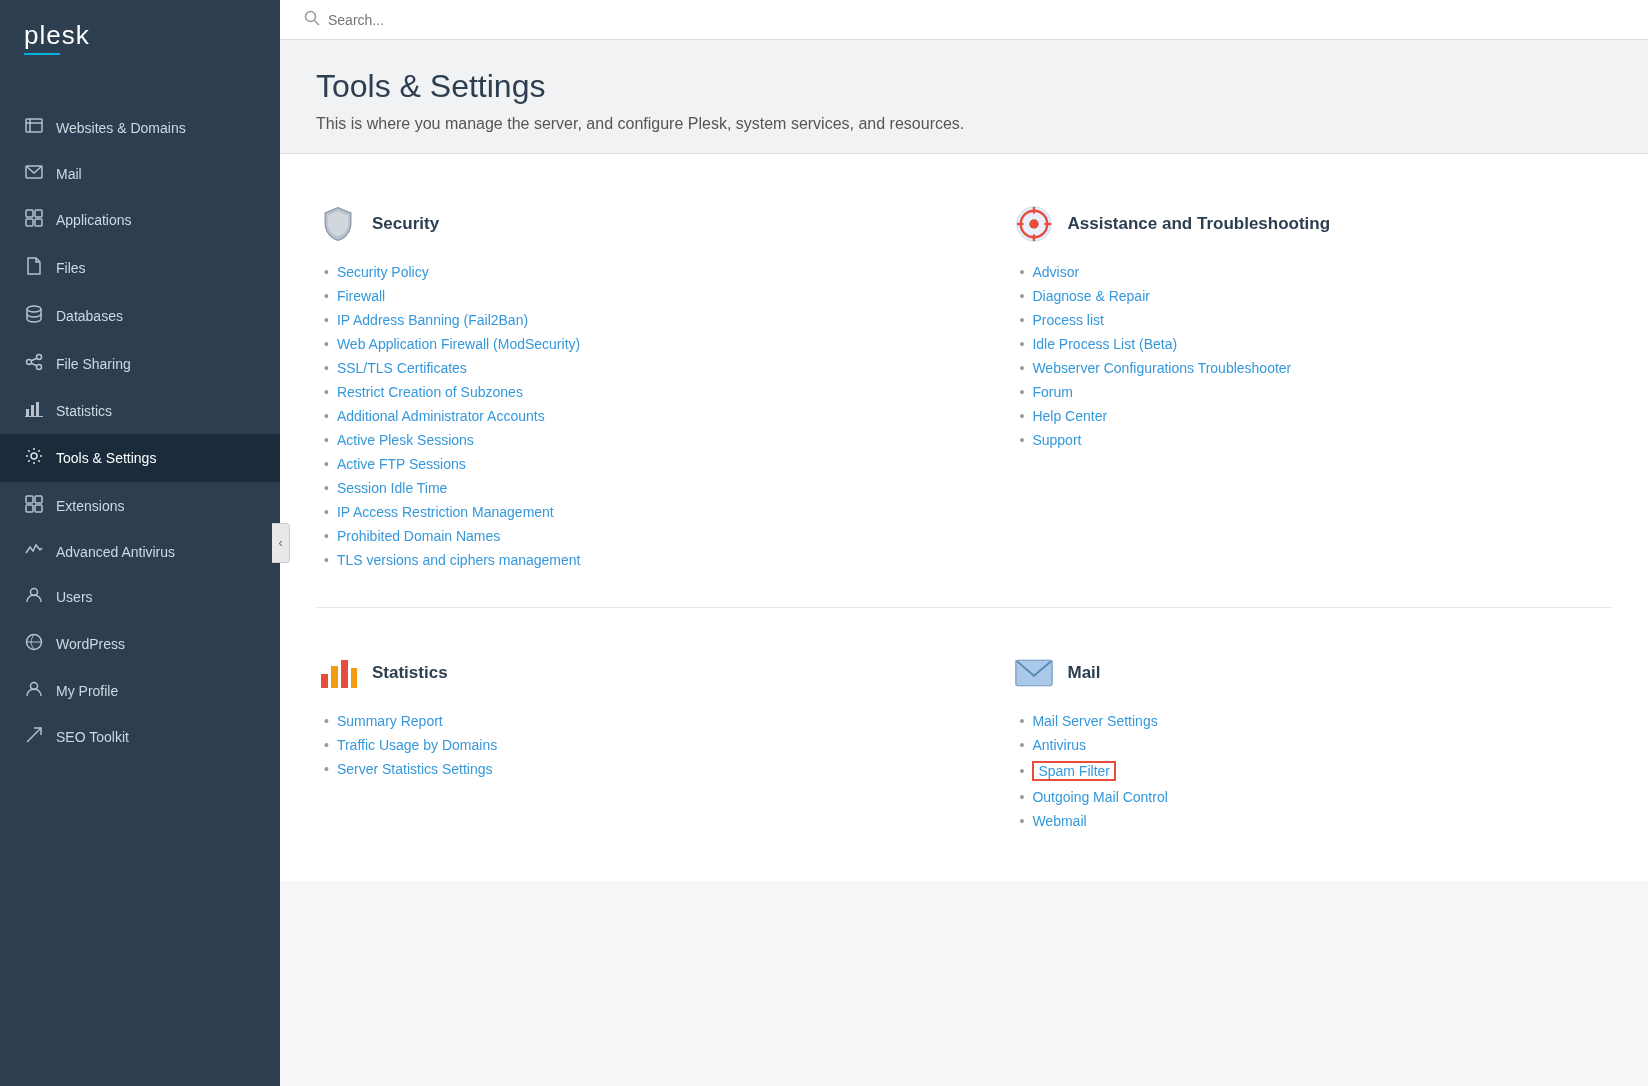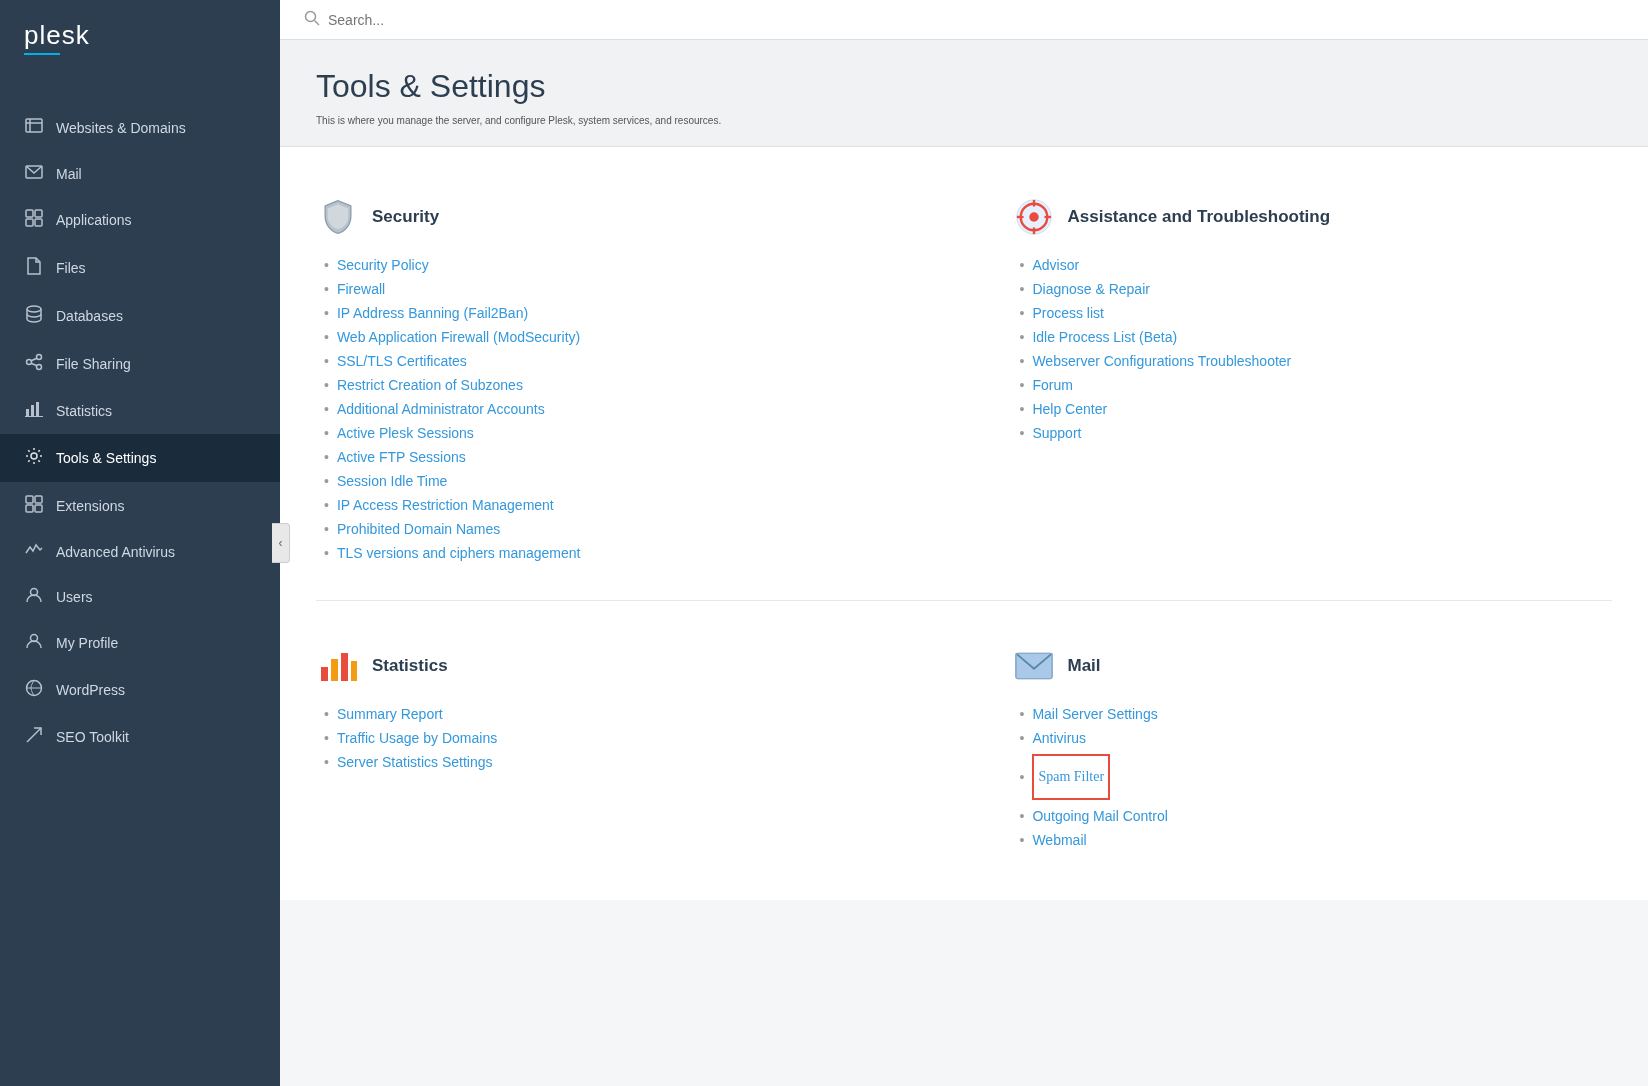--- a/index.html
+++ b/index.html
@@ -111,21 +111,21 @@
       border-bottom: 1px solid #dde0e5;
     }
     .page-header h1 {
       font-size: 32px;
       font-weight: 300;
       color: #2c3e50;
       margin-bottom: 10px;
     }
     .page-header p {
       color: #555;
-      font-size: 10px;
+      font-size: 16px;
     }
 
     .content-grid {
       display: grid;
       grid-template-columns: 1fr 1fr;
       gap: 15px;
       padding: 28px 36px;
       background: #fff;
     }
 
@@ -177,22 +177,21 @@
     .section-links a {
       color: #3498db;
       text-decoration: none;
       font-size: 14px;
     }
 
     .highlighted-link {
       display: inline-block;
       color: #3498db !important;
       border: 2px solid #e74c3c;
-      padding: 13px 4px;
-      font-family: Liberation Serif, serif;
+      padding: 0 4px;
     }
 
     
     .shield-icon svg { width: 36px; height: 36px; }
     
     .assist-icon svg { width: 38px; height: 38px; }
     
     .mail-icon svg { width: 38px; height: 38px; }
 
     .divider-row {
@@ -316,36 +315,36 @@
       <span class="nav-icon">
         <svg width="18" height="16" viewBox="0 0 18 16" fill="none">
             <circle cx="9" cy="5" r="3.5" stroke="#cfd8e3" stroke-width="1.5"></circle>
             <path d="M2 15c0-3.87 3.13-7 7-7s7 3.13 7 7" stroke="#cfd8e3" stroke-width="1.5" fill="none"></path>
           </svg>
       </span>
       <span>Users</span>
     </li>
     <li>
       <span class="nav-icon">
+        <svg width="18" height="18" viewBox="0 0 18 18" fill="none">
+            <circle cx="9" cy="9" r="7.5" stroke="#cfd8e3" stroke-width="1.5"></circle>
+            <path d="M9 1.5C9 1.5 6 6 6 9s3 7.5 3 7.5" stroke="#cfd8e3" stroke-width="1" fill="none"></path>
+            <line x1="1.5" y1="9" x2="16.5" y2="9" stroke="#cfd8e3" stroke-width="1"></line>
+          </svg>
+      </span>
+      <span>WordPress</span>
+    </li>
+    <li>
+      <span class="nav-icon">
         <svg width="18" height="16" viewBox="0 0 18 16" fill="none">
             <circle cx="9" cy="5" r="3.5" stroke="#cfd8e3" stroke-width="1.5"></circle>
             <path d="M2 15c0-3.87 3.13-7 7-7s7 3.13 7 7" stroke="#cfd8e3" stroke-width="1.5" fill="none"></path>
           </svg>
       </span>
       <span>My Profile</span>
-    </li>
-    <li>
-      <span class="nav-icon">
-        <svg width="18" height="18" viewBox="0 0 18 18" fill="none">
-            <circle cx="9" cy="9" r="7.5" stroke="#cfd8e3" stroke-width="1.5"></circle>
-            <path d="M9 1.5C9 1.5 6 6 6 9s3 7.5 3 7.5" stroke="#cfd8e3" stroke-width="1" fill="none"></path>
-            <line x1="1.5" y1="9" x2="16.5" y2="9" stroke="#cfd8e3" stroke-width="1"></line>
-          </svg>
-      </span>
-      <span>WordPress</span>
     </li>
     <li>
       <span class="nav-icon">
         <svg width="16" height="16" viewBox="0 0 16 16" fill="none">
             <line x1="1" y1="15" x2="15" y2="1" stroke="#cfd8e3" stroke-width="1.5"></line>
             <polyline points="8,1 15,1 15,8" stroke="#cfd8e3" stroke-width="1.5" fill="none"></polyline>
           </svg>
       </span>
       <span>SEO Toolkit</span>
     </li>

